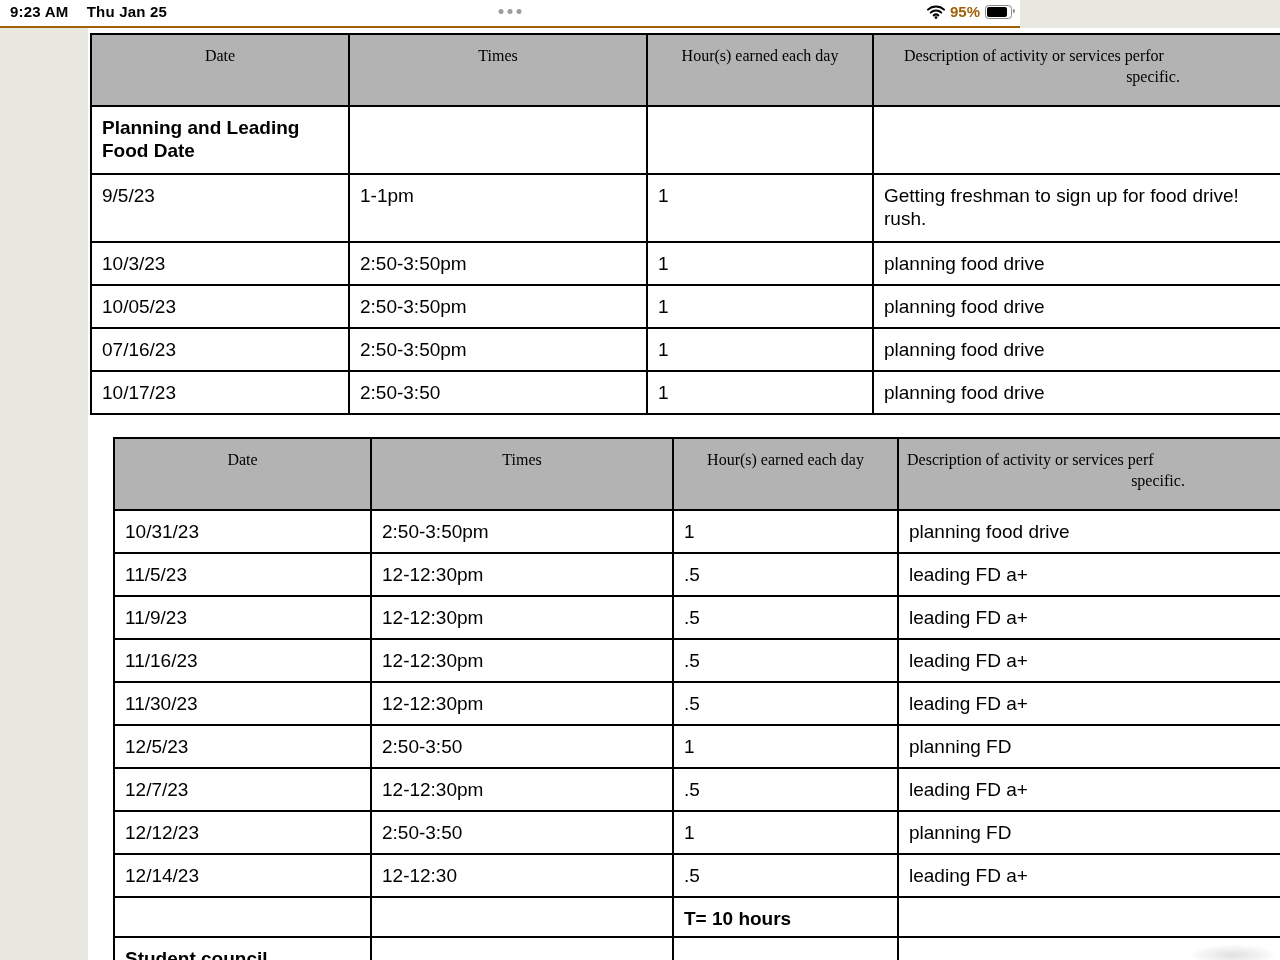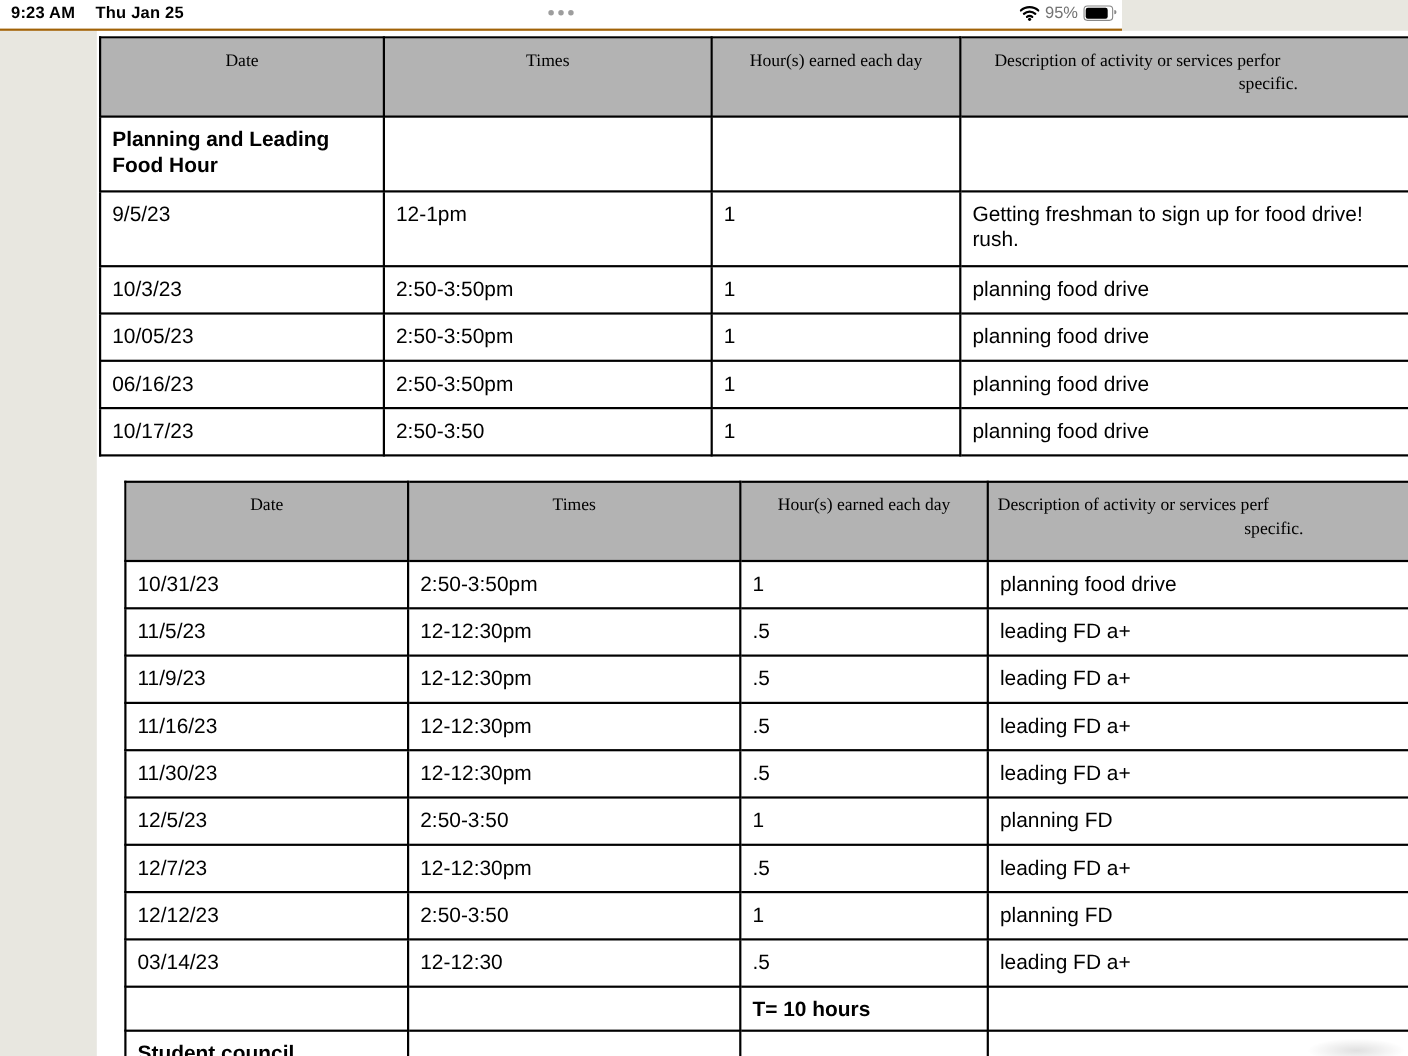--- a/index.html
+++ b/index.html
@@ -24,21 +24,21 @@
   }
   .sb-left .sb-date{margin-left:14px;}
   .sb-center{
     position:absolute;left:50%;top:9px;transform:translateX(-50%);
     display:flex;gap:4px;
   }
   .sb-center i{display:block;width:5px;height:5px;border-radius:50%;background:#9d9d9d;}
   .sb-right{
     position:absolute;right:8px;top:3px;
     display:flex;align-items:center;gap:5px;
-    font-size:15px;font-weight:400;color:#737373;
+    font-size:15px;font-weight:700;color:#a16207;
   }
   .battery{position:relative;width:25px;height:12px;border:1px solid #888;border-radius:3.5px;}
   .battery .fill{position:absolute;left:1px;top:1px;bottom:1px;width:20px;background:#000;border-radius:2px;}
   .battery .nub{position:absolute;right:-4px;top:3px;width:2px;height:4px;background:#888;border-radius:0 2px 2px 0;}
   
   .page{
     position:absolute;left:88px;top:28px;width:1420px;height:932px;
     background:#ffffff;
   }
   table{
@@ -126,46 +126,46 @@
       <th>Date</th>
       <th>Times</th>
       <th>Hour(s) earned each day</th>
       <th>
         <div class="desc-h1">Description of activity or services perfor</div>
         <div class="desc-h2">specific.</div>
       </th>
     </tr>
     <tr class="r-tall">
       <td class="bold">Planning and Leading
-Food Hour</td>
+Food Date</td>
       <td></td>
       <td></td>
       <td></td>
     </tr>
     <tr class="r-tall">
       <td>9/5/23</td>
-      <td>12-1pm</td>
+      <td>1-1pm</td>
       <td>1</td>
       <td>Getting freshman to sign up for food drive!
 rush.</td>
     </tr>
     <tr class="r-std">
       <td>10/3/23</td>
       <td>2:50-3:50pm</td>
       <td>1</td>
       <td>planning food drive</td>
     </tr>
     <tr class="r-std">
       <td>10/05/23</td>
       <td>2:50-3:50pm</td>
       <td>1</td>
       <td>planning food drive</td>
     </tr>
     <tr class="r-std">
-      <td>06/16/23</td>
+      <td>07/16/23</td>
       <td>2:50-3:50pm</td>
       <td>1</td>
       <td>planning food drive</td>
     </tr>
     <tr class="r-std">
       <td>10/17/23</td>
       <td>2:50-3:50</td>
       <td>1</td>
       <td>planning food drive</td>
     </tr>
@@ -231,21 +231,21 @@
       <td>.5</td>
       <td>leading FD a+</td>
     </tr>
     <tr class="r-std">
       <td>12/12/23</td>
       <td>2:50-3:50</td>
       <td>1</td>
       <td>planning FD</td>
     </tr>
     <tr class="r-std">
-      <td>03/14/23</td>
+      <td>12/14/23</td>
       <td>12-12:30</td>
       <td>.5</td>
       <td>leading FD a+</td>
     </tr>
     <tr class="r-total">
       <td></td>
       <td></td>
       <td class="bold">T= 10 hours</td>
       <td></td>
     </tr>

